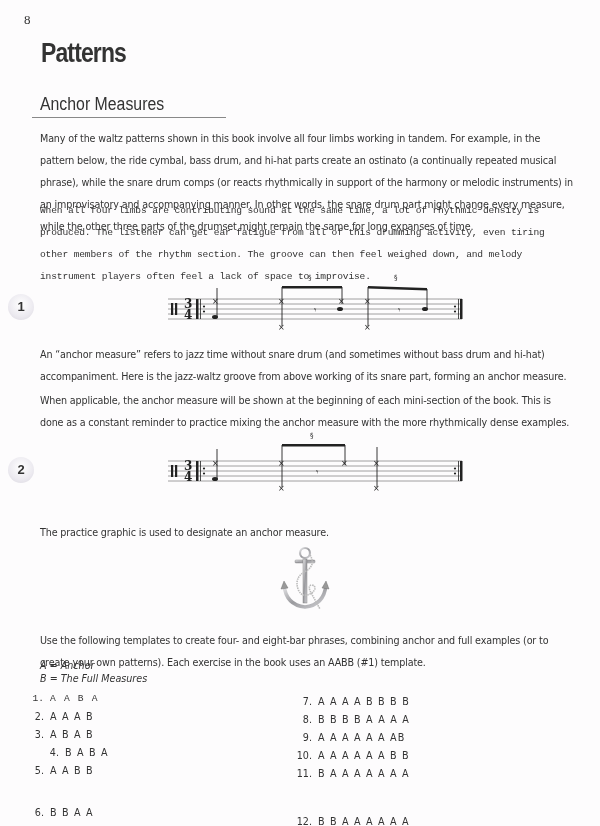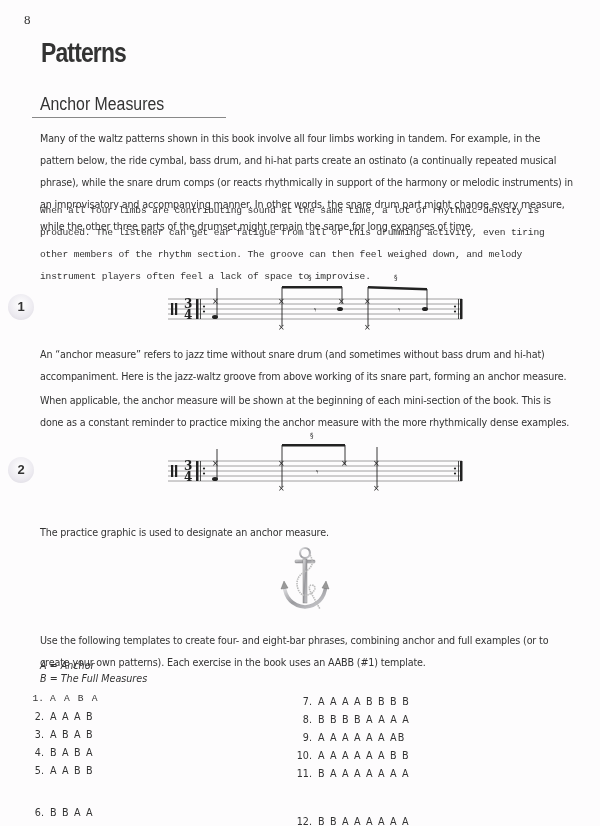--- a/index.html
+++ b/index.html
@@ -189,21 +189,21 @@
 
 <p class="para" style="top:620px;">Use the following templates to create four- and eight-bar phrases, combining anchor and full examples (or to create your own patterns). Each exercise in the book uses an AABB (#1) template.</p>
 
 <div class="legend-line" style="top:660px;">A = Anchor</div>
 <div class="legend-line" style="top:673px;">B = The Full Measures</div>
 
 <div id="templates-left">
     <div class="template-item" style="left: 22px; top: 693px; font-family: Liberation Mono, monospace;"><span class="num">1.</span><span>A A B A</span></div>
     <div class="template-item" style="left: 22px; top: 711px;"><span class="num">2.</span><span>A A A B</span></div>
     <div class="template-item" style="left: 22px; top: 729px;"><span class="num">3.</span><span>A B A B</span></div>
-    <div class="template-item" style="left: 22px; top: 747px;"><span class="num">4.</span><span>B A B A</span></div>
+    <div class="template-item" style="left: 37px; top: 747px;"><span class="num">4.</span><span>B A B A</span></div>
     <div class="template-item" style="left: 22px; top: 765px;"><span class="num">5.</span><span>A A B B</span></div>
     <div class="template-item" style="left: 22px; top: 783px; margin-top: 24px;"><span class="num">6.</span><span>B B A A</span></div>
   </div>
 <div id="templates-right">
     <div class="template-item" style="left: 290px; top: 696px;"><span class="num">7.</span><span>A A A A B B B B</span></div>
     <div class="template-item" style="left: 290px; top: 714px;"><span class="num">8.</span><span>B B B B A A A A</span></div>
     <div class="template-item" style="left: 290px; top: 732px;"><span class="num">9.</span><span>A A A A A A AB</span></div>
     <div class="template-item" style="left: 290px; top: 750px;"><span class="num">10.</span><span>A A A A A A B B</span></div>
     <div class="template-item" style="left: 290px; top: 768px;"><span class="num">11.</span><span>B A A A A A A A</span></div>
     <div class="template-item" style="left: 290px; top: 816px;"><span class="num">12.</span><span>B B A A A A A A</span></div>

